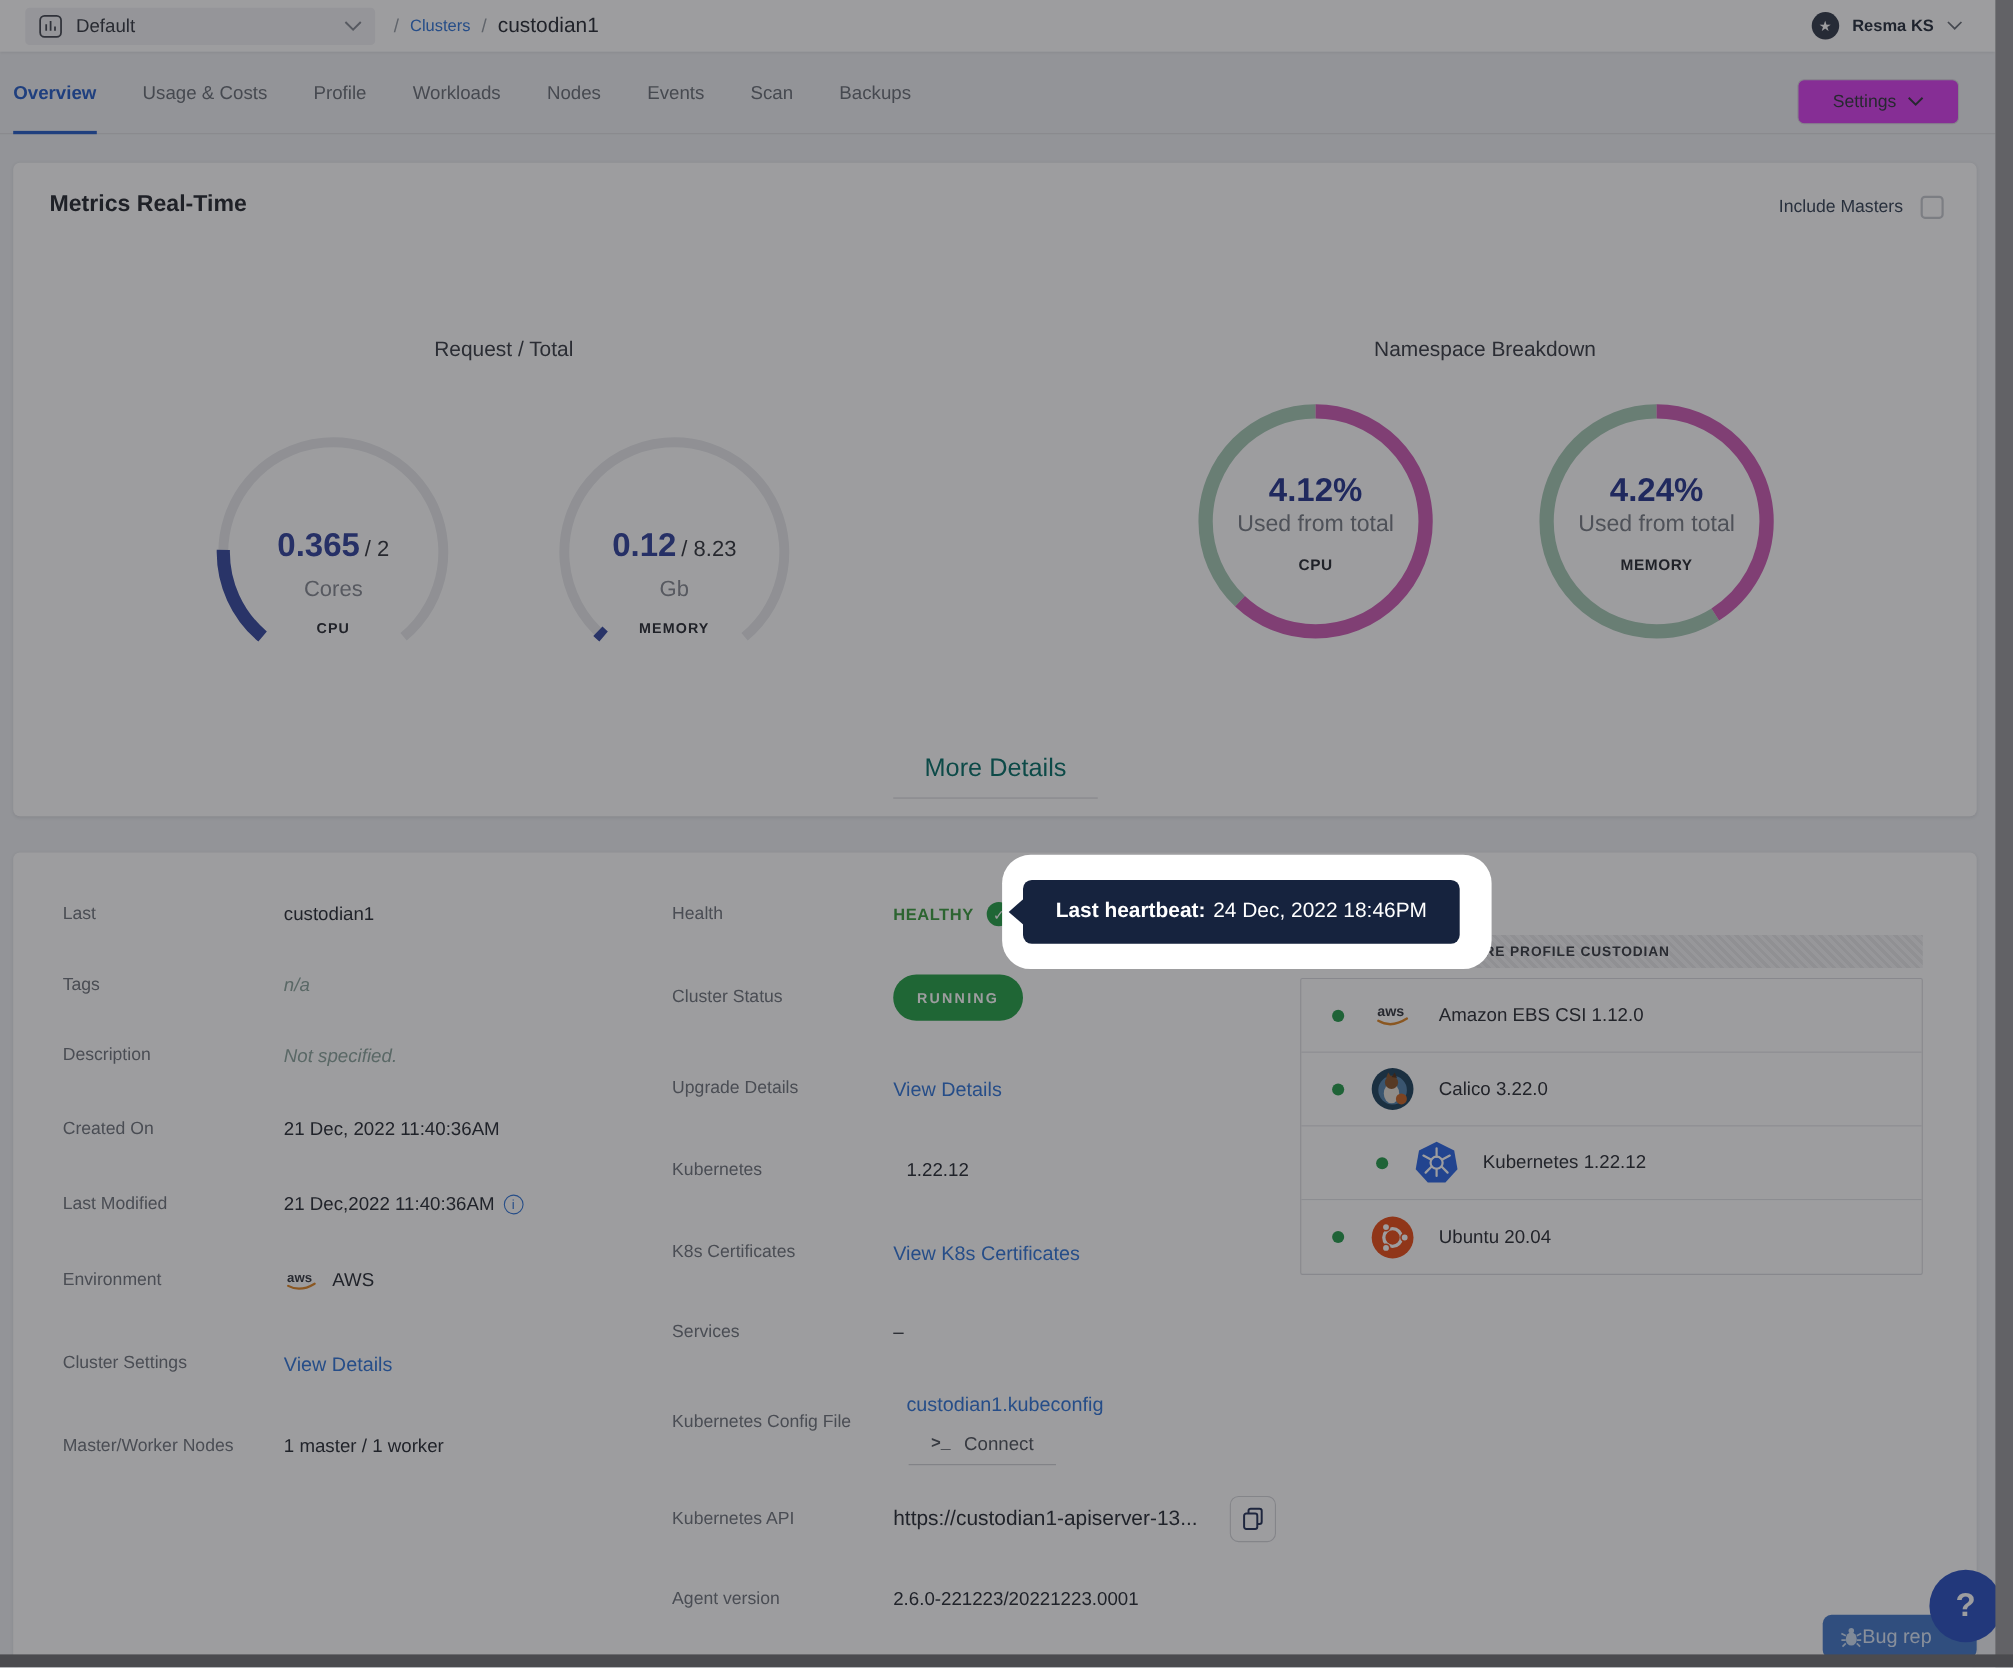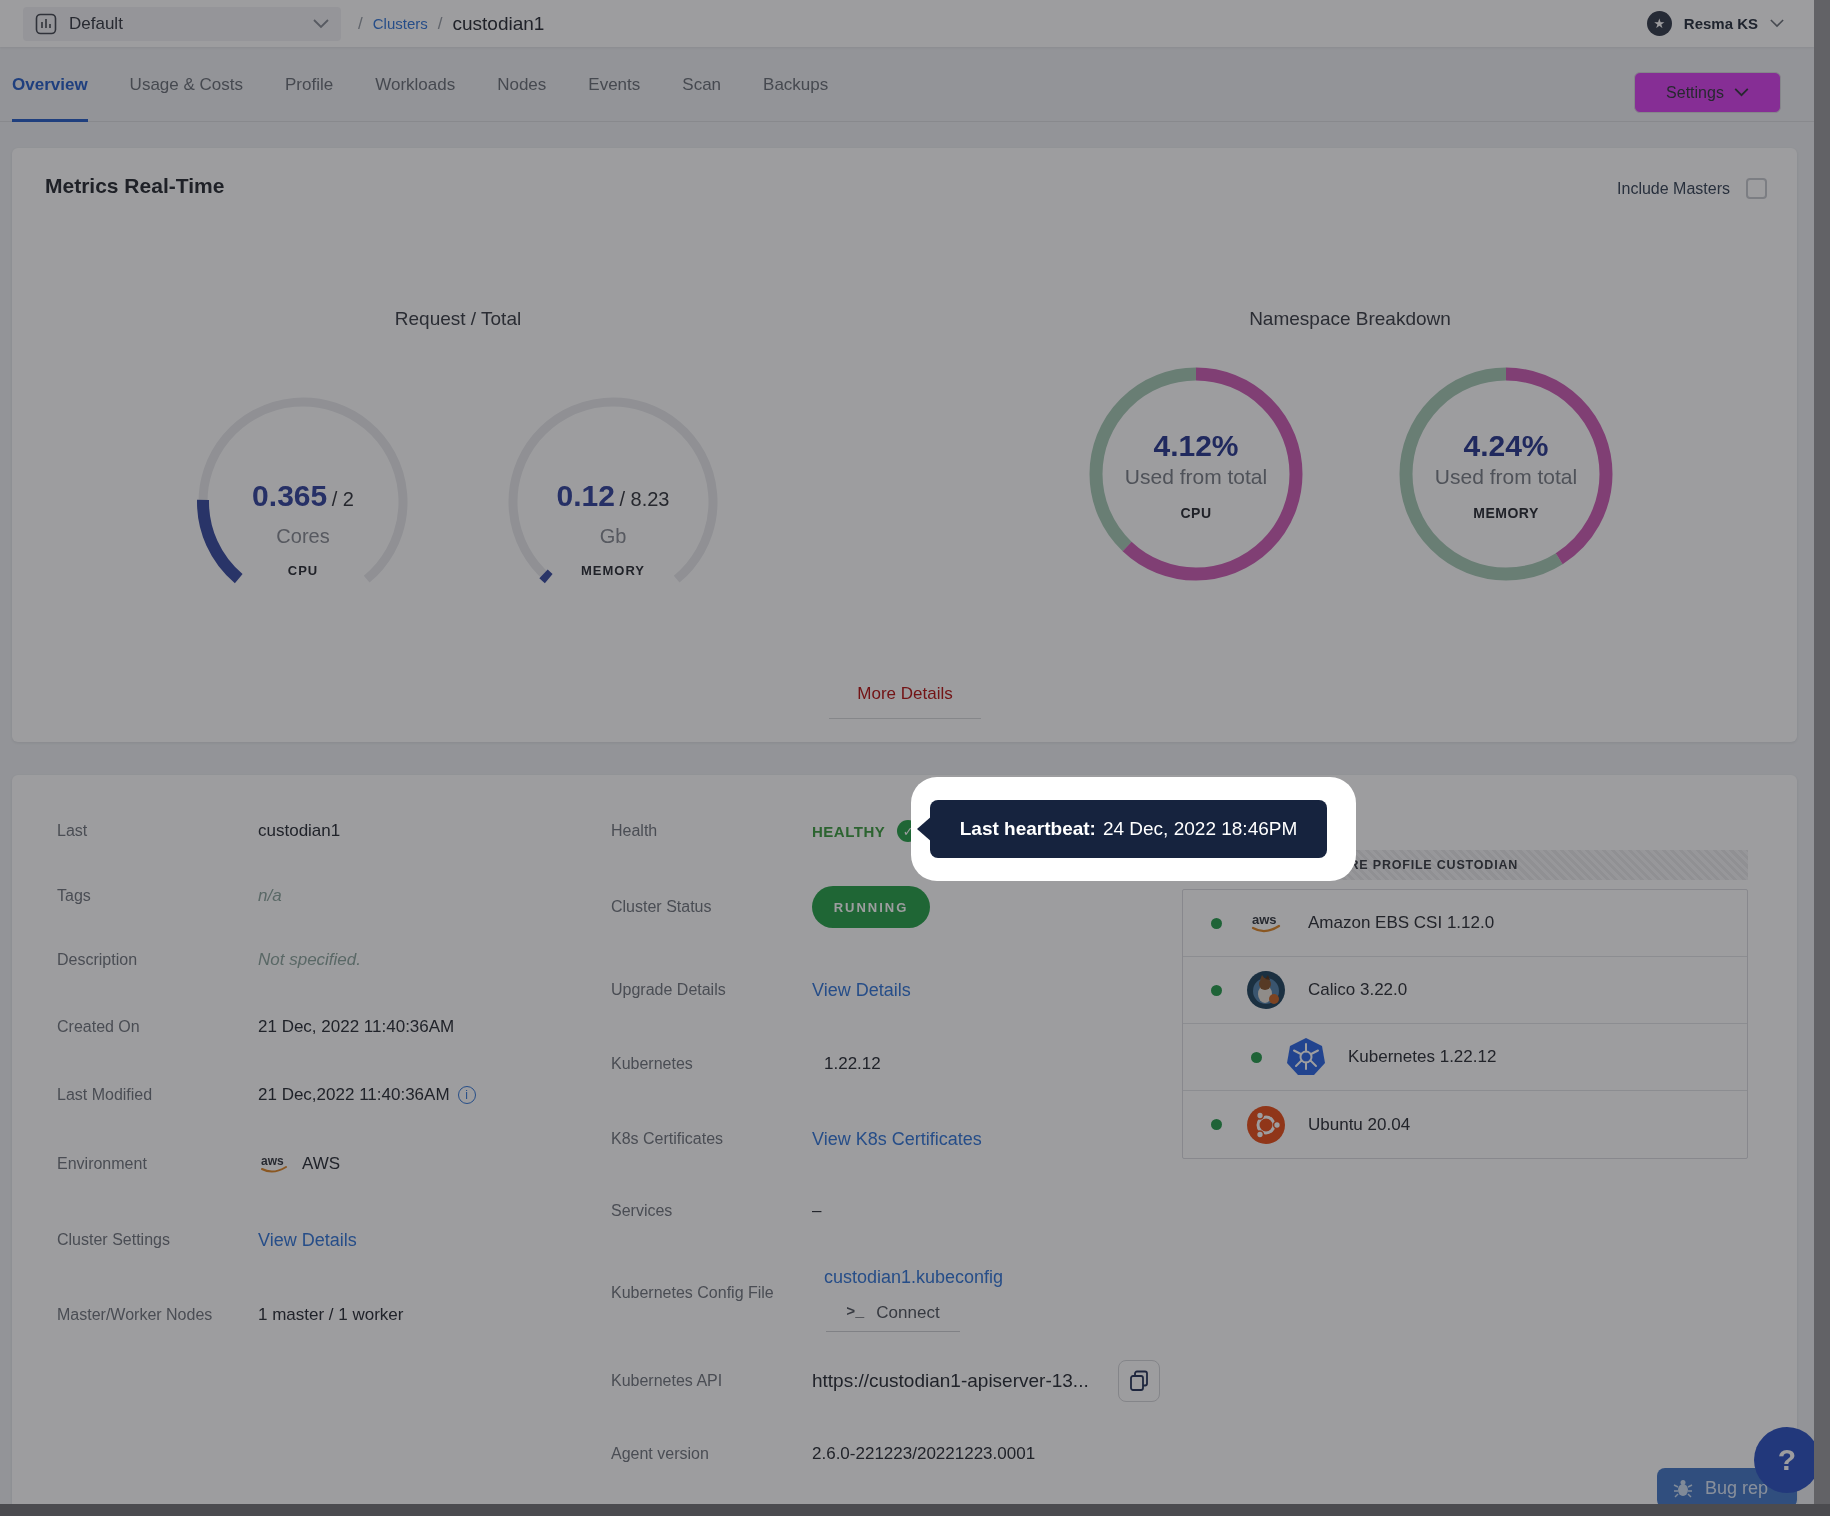--- a/index.html
+++ b/index.html
@@ -54,21 +54,21 @@
   .gauge-unit { top:138px; font-size:20px; color:#8a8e96; }
   .gauge-label { top:176px; font-size:13px; font-weight:bold; letter-spacing:1px; color:#2f323a; }
 
   .donut-wrap { position:absolute; width:230px; height:230px; }
   .donut-seg { fill:none; stroke-width:13; }
   .donut-pct { top:70px; font-size:30px; font-weight:bold; color:#303f93; }
   .donut-caption { top:106px; font-size:21px; color:#7d828a; }
   .donut-label { top:146px; font-size:14px; font-weight:bold; letter-spacing:.5px; color:#2f323a; }
 
   .more-details { position:absolute; left:743px; top:536px; width:300px; text-align:center; }
-  .more-details span { display:inline-block; font-size:17px; color:#b91c1c; padding:0 28px 14px 28px; border-bottom:1px solid #d9dadd; cursor:pointer; }
+  .more-details span { display:inline-block; font-size:23px; color:#0f766e; padding:0 28px 14px 28px; border-bottom:1px solid #d9dadd; cursor:pointer; }
 
   
   .drow { position:absolute; display:flex; align-items:center; height:28px; }
   .dlabel { font-size:16px; color:#757a82; }
   .dvalue { font-size:17px; color:#30343c; }
   .left-col .dlabel { width:201px; }
   .mid-col .dlabel { width:201px; }
   .muted-italic { font-style:italic; color:#8fa7a0; }
   .link { color:#3a7bd9; cursor:pointer; }
   .link.lg { font-size:18px; }
@@ -95,21 +95,21 @@
   .infra-name { font-size:17px; color:#33363d; }
 
   
   .dim-overlay { position:absolute; inset:0; background:rgba(10,10,14,.40); z-index:50; }
   .spotlight { position:absolute; left:911px; top:777px; width:445px; height:104px; background:#ffffff; border-radius:26px; z-index:60; }
   .tooltip { position:absolute; left:19px; top:23px; width:397px; height:58px; background:#16233e; border-radius:8px; color:#ffffff; display:flex; align-items:center; justify-content:center; font-size:19px; }
   .tooltip-arrow { position:absolute; left:6px; top:38px; width:0; height:0; border-top:14px solid transparent; border-bottom:14px solid transparent; border-right:16px solid #16233e; }
   .tooltip b { margin-right:7px; }
 
   
-  .bug-btn { position:absolute; left:1657px; top:1468px; width:140px; height:40px; background:#4a7cc9; border-radius:8px; color:#dce8f8; font-size:18px; display:flex; align-items:center; gap:12px; padding-left:16px; z-index:10; cursor:pointer; overflow:hidden; }
+  .bug-btn { position:absolute; left:1657px; top:1468px; width:140px; height:40px; background:#4a7cc9; border-radius:8px; color:#dce8f8; font-size:18px; display:flex; align-items:center; gap:0; padding-left:16px; z-index:10; cursor:pointer; overflow:hidden; }
   .help-fab { position:absolute; left:1754px; top:1427px; width:66px; height:66px; border-radius:50%; background:#3358c4; color:#ffffff; font-size:30px; font-weight:bold; display:flex; align-items:center; justify-content:center; z-index:11; cursor:pointer; }
 
   
   .edge-right { position:absolute; right:0; top:0; width:16px; height:1516px; background:#626266; z-index:70; }
   .edge-bottom { position:absolute; left:0; bottom:0; width:1830px; height:12px; background:#4b4b4f; z-index:70; }
 
   .chev { display:inline-block; }
 </style>
 </head>
 <body>

